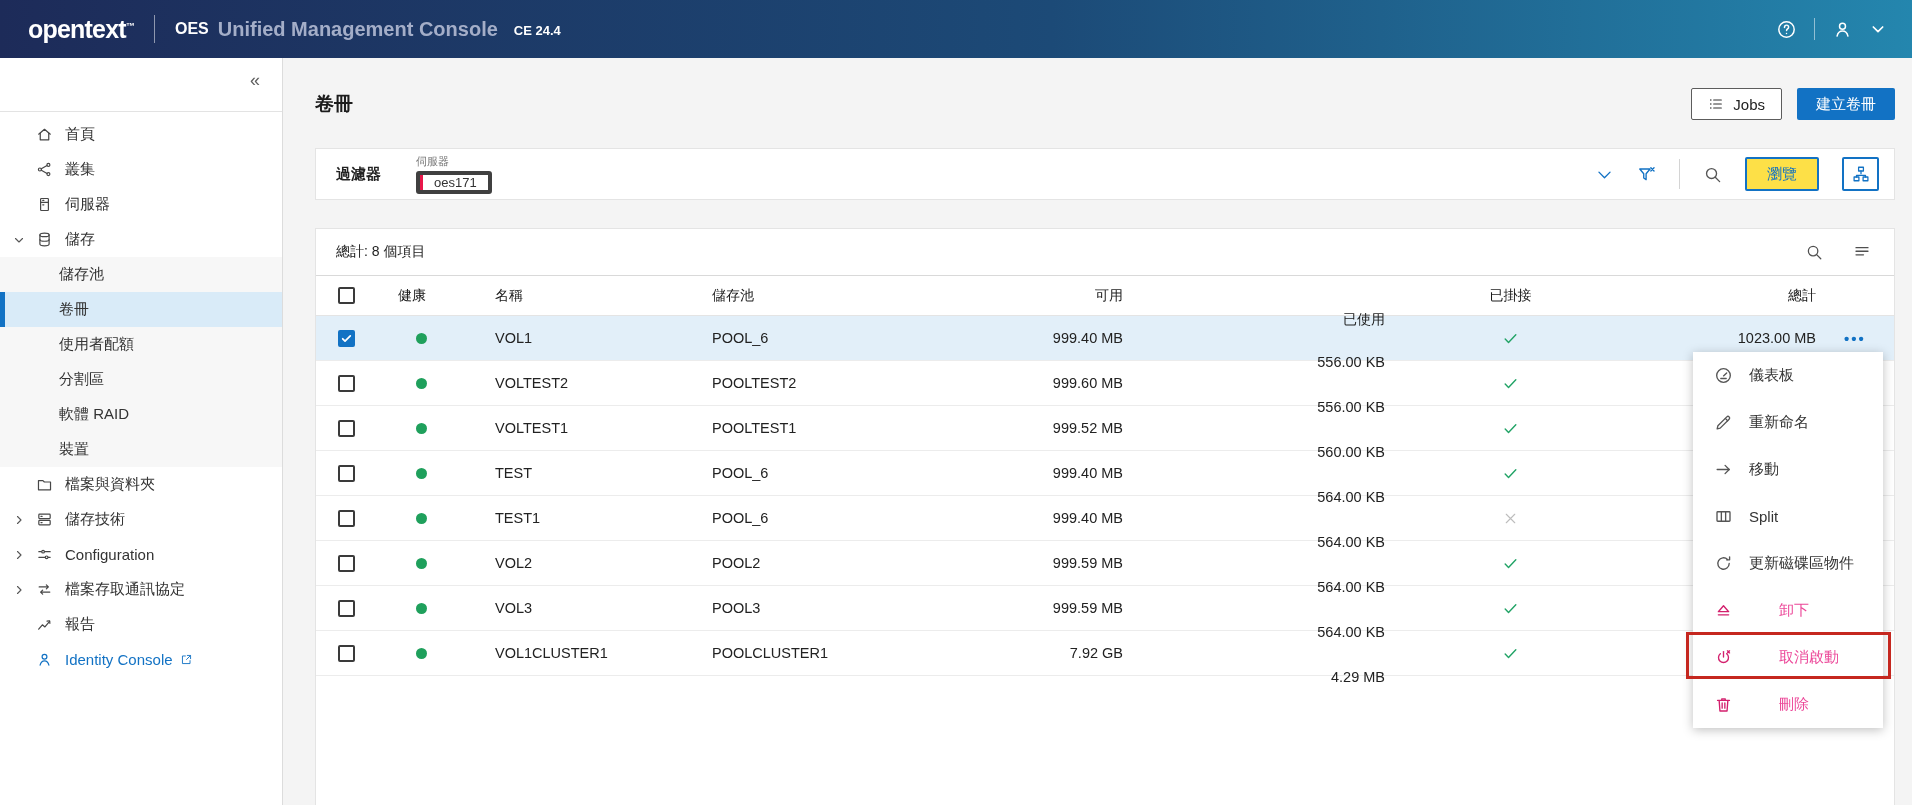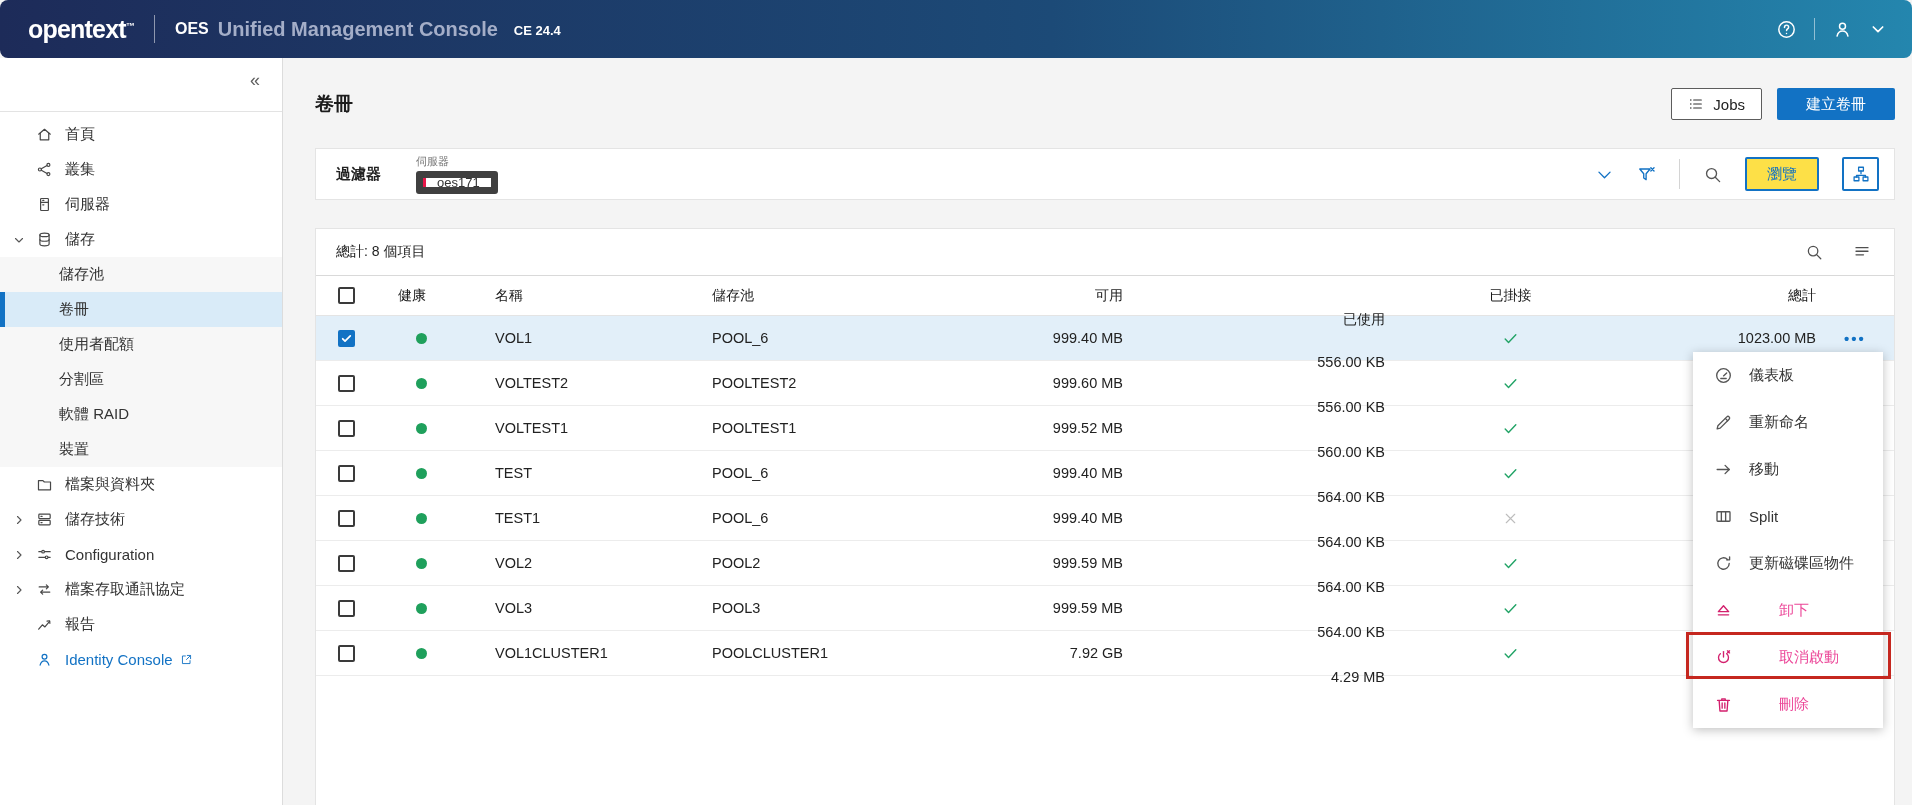--- a/index.html
+++ b/index.html
@@ -2,21 +2,21 @@
 <html><head>
 <meta charset="utf-8">
 <style>
   * { box-sizing: border-box; margin: 0; padding: 0; }
   html,body { width:1912px; height:805px; overflow:hidden; }
   body { font-family:"Liberation Sans","DejaVu Sans",sans-serif; background:#f4f4f4; color:#333; position:relative; }
   svg { display:block; }
 
   
   .app-header { height:58px; background:linear-gradient(90deg,#1d2b59 0%,#1c4a77 55%,#2486ae 100%);
-    display:flex; align-items:center; padding:0 26px 0 28px; color:#fff;border-radius:8px; }
+    display:flex; align-items:center; padding:0 26px 0 28px; color:#fff; }
   .logo { font-size:25px; font-weight:bold; letter-spacing:-0.8px; }
   .logo sup { font-size:9px; font-weight:bold; }
   .hdr-divider { width:1px; height:28px; background:rgba(255,255,255,.5); margin:0 20px; }
   .product { font-size:16px; font-weight:bold; }
   .product-name { font-size:20px; font-weight:bold; color:#a4aec8; margin-left:9px; }
   .version { font-size:13px; font-weight:bold; margin-left:16px; margin-top:3px; }
   .hdr-right { margin-left:auto; display:flex; align-items:center; gap:17px; }
   .hdr-icon { width:21px; height:21px; color:#fff; cursor:pointer; }
   .hdr-icon svg { width:21px; height:21px; }
   .hdr-vdiv { width:1px; height:22px; background:rgba(255,255,255,.5); }
@@ -43,29 +43,29 @@
   .ext-icon svg { width:13px; height:13px; }
 
   
   .main { flex:1; padding:0 17px 0 32px; position:relative; }
   .title-row { display:flex; align-items:center; margin-top:28px; height:36px; }
   .page-title { font-size:19px; color:#1c1c1c; }
   .title-actions { margin-left:auto; display:flex; gap:15px; }
   .btn { display:flex; align-items:center; cursor:pointer; border-radius:2px; font-size:15px; }
   .btn-outline-dark { height:32px; border:1px solid #5c5c5c; background:#fff; color:#222; padding:8px 16px; gap:9px; }
   .btn-outline-dark svg { width:16px; height:16px; color:#333; }
-  .btn-primary { height:32px; background:#1272c4; color:#fff; padding:0 29px; }
+  .btn-primary { height:32px; background:#1272c4; color:#fff; padding:0 19px; }
 
   
   .filter-card { margin-top:26px; height:52px; background:#fff; border:1px solid #e4e4e4;
     display:flex; align-items:center; padding:0 15px 0 20px; }
   .filter-label { font-weight:bold; font-size:15px; color:#222; }
   .filter-field { margin-left:35px; display:flex; flex-direction:column; justify-content:center; }
   .field-label { font-size:11px; color:#757575; margin-bottom:2px; }
-  .chip { display:flex; align-items:stretch; height:23px; border:7px solid #404040; border-radius:3px; background:#fff; overflow:hidden; font-size:13px; color:#333; }
+  .chip { display:flex; align-items:stretch; height:23px; border:4px solid #404040; border-radius:3px; background:#fff; overflow:hidden; font-size:13px; color:#333; }
   .chip-bar { width:3px; background:#e8174a; flex:none; }
   .chip-text { padding:0 11px; display:flex; align-items:center; }
   .filter-icons { margin-left:auto; display:flex; align-items:center; gap:23px; }
   .f-icon { color:#1272c4; cursor:pointer; }
   .f-icon svg { width:19px; height:19px; }
   .f-icon.gray { color:#555; }
   .v-divider { width:1px; height:30px; background:#d4d4d4; }
   .btn-outline-blue { height:34px; border:2px solid #1272c4; color:#1272c4; background:#fde047; padding:0 20px; }
   .btn-icon-blue { height:34px; width:37px; border:2px solid #1272c4; color:#1272c4; background:#fff; justify-content:center; }
   .btn-icon-blue svg { width:18px; height:18px; }

